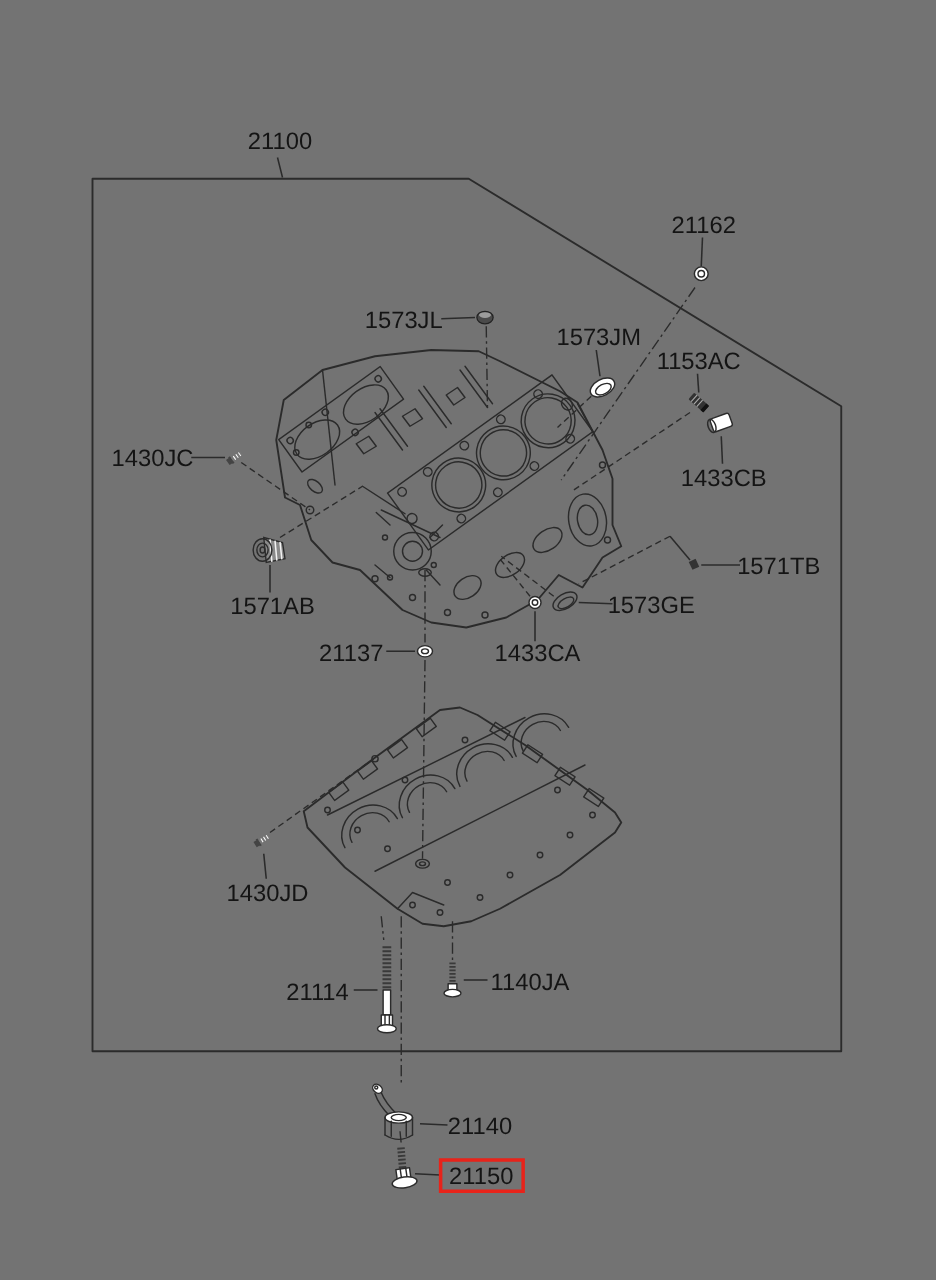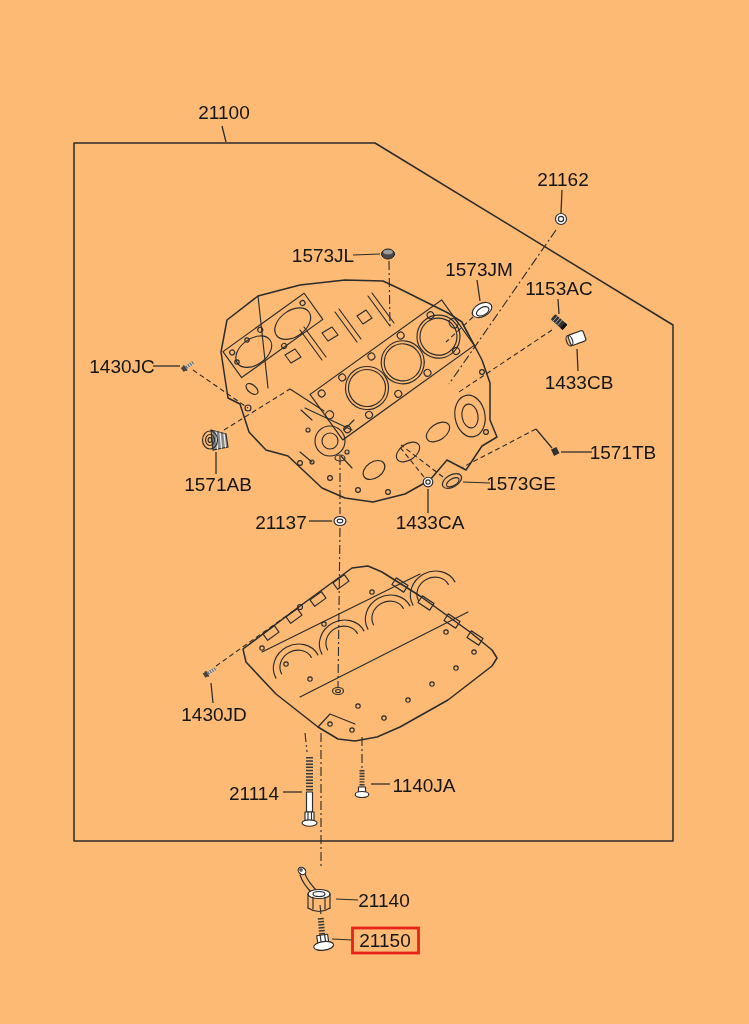--- a/index.html
+++ b/index.html
@@ -1,16 +1,16 @@
 <!DOCTYPE html>
 <html><head>
 <meta charset="utf-8">
 <style>
   html,body{margin:0;padding:0;background:#ffffff;}
-  .canvas{position:relative;width:749px;height:1024px;background:#fdba74;overflow:hidden;}
+  .canvas{position:relative;width:749px;height:1024px;background:#737373;overflow:hidden;}
   svg{position:absolute;left:0;top:0;}
   .ln{stroke:#2b2b2b;fill:none;stroke-width:1.15;stroke-linecap:round;stroke-linejoin:round;}
   .lnb{stroke:#2b2b2b;fill:none;stroke-width:1.5;stroke-linejoin:round;}
   .leader{stroke:#2b2b2b;fill:none;stroke-width:1.25;}
   .dash{stroke:#2b2b2b;fill:none;stroke-width:1.1;stroke-dasharray:5 3.2;}
   .dashdot{stroke:#2b2b2b;fill:none;stroke-width:1.1;stroke-dasharray:9 3 2 3;}
   .pn{font-family:"Liberation Sans", sans-serif;font-size:19px;fill:#141414;}
   .thread{stroke:#3a3a3a;}
   .whitefill{fill:#ffffff;}
 </style>

